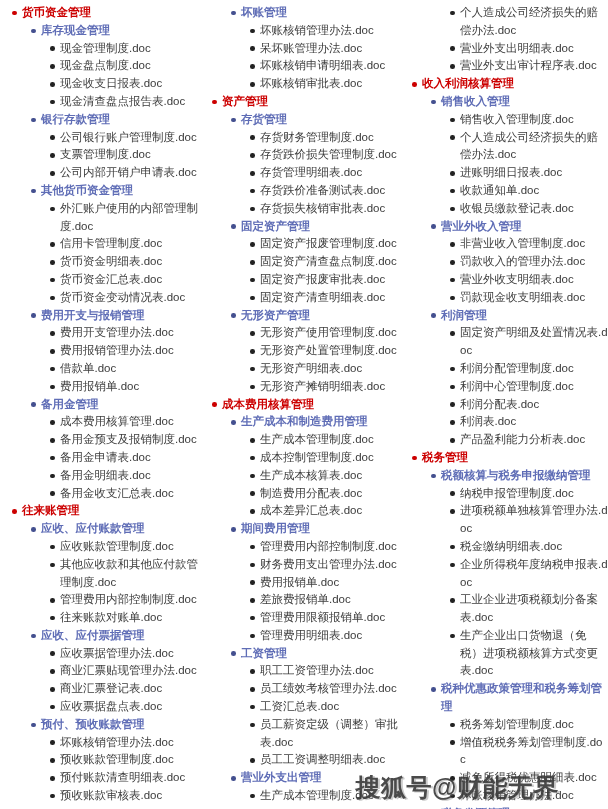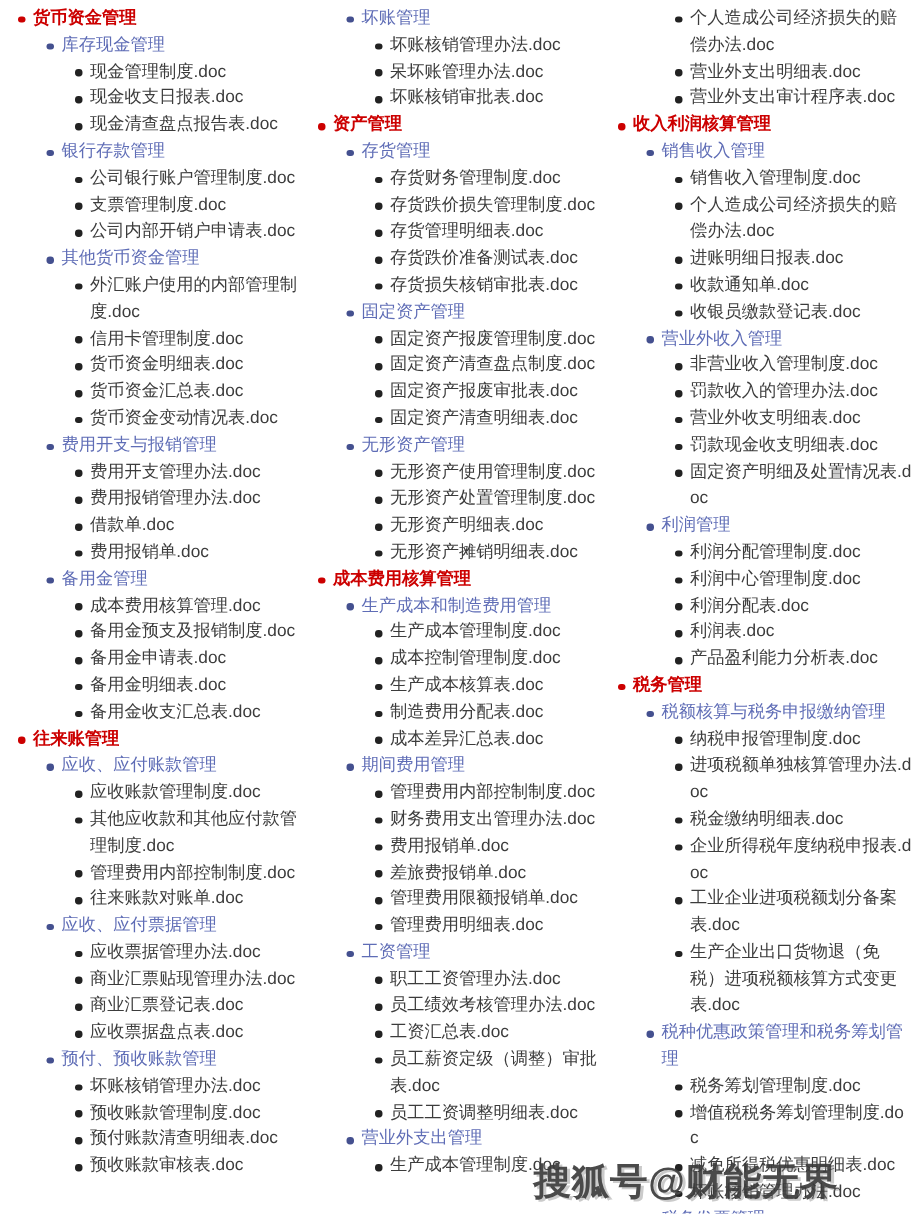--- a/index.html
+++ b/index.html
@@ -8,36 +8,37 @@
   *{margin:0;padding:0;box-sizing:border-box;}
   html,body{width:608px;height:809px;background:var(--bg);overflow:hidden;
     font-family:"Liberation Sans","DejaVu Sans",sans-serif;}
   .board{position:relative;width:560px;height:809px;display:flex;padding-top:4px;}
   .col{flex:0 0 200px;width:200px;}
   .col.c3{flex:0 0 208px;width:208px;}
   .row{position:relative;font-size:11.5px;line-height:17.8px;word-break:break-all;}
   .row::before{content:"";position:absolute;top:6.8px;width:4.6px;height:4.6px;border-radius:50%;}
   .lvl1{color:var(--red);font-weight:700;padding-left:22px;}
   .lvl1::before{left:12px;background:var(--red);}
-  .lvl2{color:var(--blue);font-weight:400;padding-left:41px;}
+  .lvl2{color:var(--blue);font-weight:700;padding-left:41px;}
   .lvl2::before{left:31px;background:#44508f;}
   .lvl3{color:var(--item);padding-left:60px;}
   .lvl3::before{left:50px;background:#222222;}
   .watermark{position:absolute;right:1px;bottom:5px;font-size:25px;font-weight:700;
     color:var(--wm);letter-spacing:0.5px;opacity:0.92;white-space:nowrap;
     text-shadow:2px 1px 0 rgba(130,130,130,0.45);}
 </style>
 </head>
 <body>
 
 <div class="board">
   <div class="col c1">
       <div class="row lvl1">货币资金管理</div>
       <div class="row lvl2">库存现金管理</div>
       <div class="row lvl3">现金管理制度.doc</div>
+      <div class="row lvl3">现金盘点制度.doc</div>
       <div class="row lvl3">现金收支日报表.doc</div>
       <div class="row lvl3">现金清查盘点报告表.doc</div>
       <div class="row lvl2">银行存款管理</div>
       <div class="row lvl3">公司银行账户管理制度.doc</div>
       <div class="row lvl3">支票管理制度.doc</div>
       <div class="row lvl3">公司内部开销户申请表.doc</div>
       <div class="row lvl2">其他货币资金管理</div>
       <div class="row lvl3">外汇账户使用的内部管理制度.doc</div>
       <div class="row lvl3">信用卡管理制度.doc</div>
       <div class="row lvl3">货币资金明细表.doc</div>
@@ -68,20 +69,21 @@
       <div class="row lvl2">预付、预收账款管理</div>
       <div class="row lvl3">坏账核销管理办法.doc</div>
       <div class="row lvl3">预收账款管理制度.doc</div>
       <div class="row lvl3">预付账款清查明细表.doc</div>
       <div class="row lvl3">预收账款审核表.doc</div>
     </div>
   <div class="col c2">
       <div class="row lvl2">坏账管理</div>
       <div class="row lvl3">坏账核销管理办法.doc</div>
       <div class="row lvl3">呆坏账管理办法.doc</div>
+      <div class="row lvl3">坏账核销申请明细表.doc</div>
       <div class="row lvl3">坏账核销审批表.doc</div>
       <div class="row lvl1">资产管理</div>
       <div class="row lvl2">存货管理</div>
       <div class="row lvl3">存货财务管理制度.doc</div>
       <div class="row lvl3">存货跌价损失管理制度.doc</div>
       <div class="row lvl3">存货管理明细表.doc</div>
       <div class="row lvl3">存货跌价准备测试表.doc</div>
       <div class="row lvl3">存货损失核销审批表.doc</div>
       <div class="row lvl2">固定资产管理</div>
       <div class="row lvl3">固定资产报废管理制度.doc</div>
@@ -125,22 +127,22 @@
       <div class="row lvl3">销售收入管理制度.doc</div>
       <div class="row lvl3">个人造成公司经济损失的赔偿办法.doc</div>
       <div class="row lvl3">进账明细日报表.doc</div>
       <div class="row lvl3">收款通知单.doc</div>
       <div class="row lvl3">收银员缴款登记表.doc</div>
       <div class="row lvl2">营业外收入管理</div>
       <div class="row lvl3">非营业收入管理制度.doc</div>
       <div class="row lvl3">罚款收入的管理办法.doc</div>
       <div class="row lvl3">营业外收支明细表.doc</div>
       <div class="row lvl3">罚款现金收支明细表.doc</div>
+      <div class="row lvl2">利润管理</div>
       <div class="row lvl3">固定资产明细及处置情况表.doc</div>
-      <div class="row lvl2">利润管理</div>
       <div class="row lvl3">利润分配管理制度.doc</div>
       <div class="row lvl3">利润中心管理制度.doc</div>
       <div class="row lvl3">利润分配表.doc</div>
       <div class="row lvl3">利润表.doc</div>
       <div class="row lvl3">产品盈利能力分析表.doc</div>
       <div class="row lvl1">税务管理</div>
       <div class="row lvl2">税额核算与税务申报缴纳管理</div>
       <div class="row lvl3">纳税申报管理制度.doc</div>
       <div class="row lvl3">进项税额单独核算管理办法.doc</div>
       <div class="row lvl3">税金缴纳明细表.doc</div>

